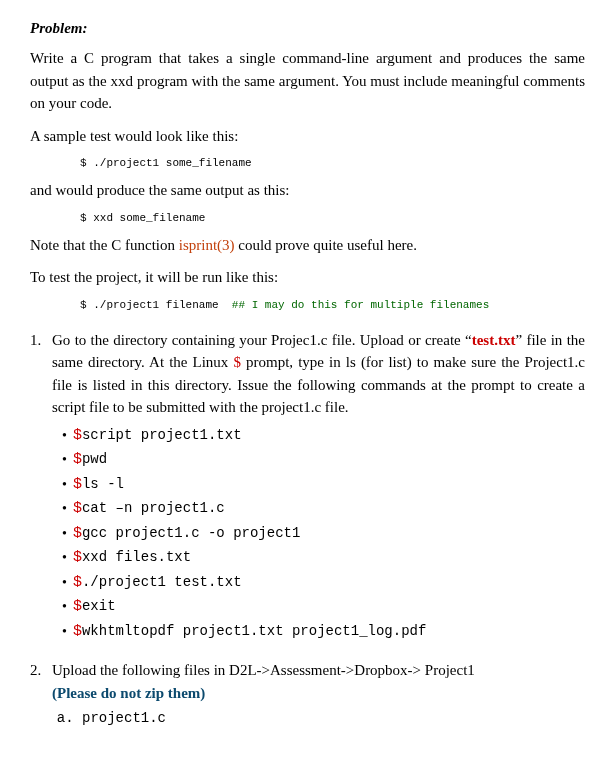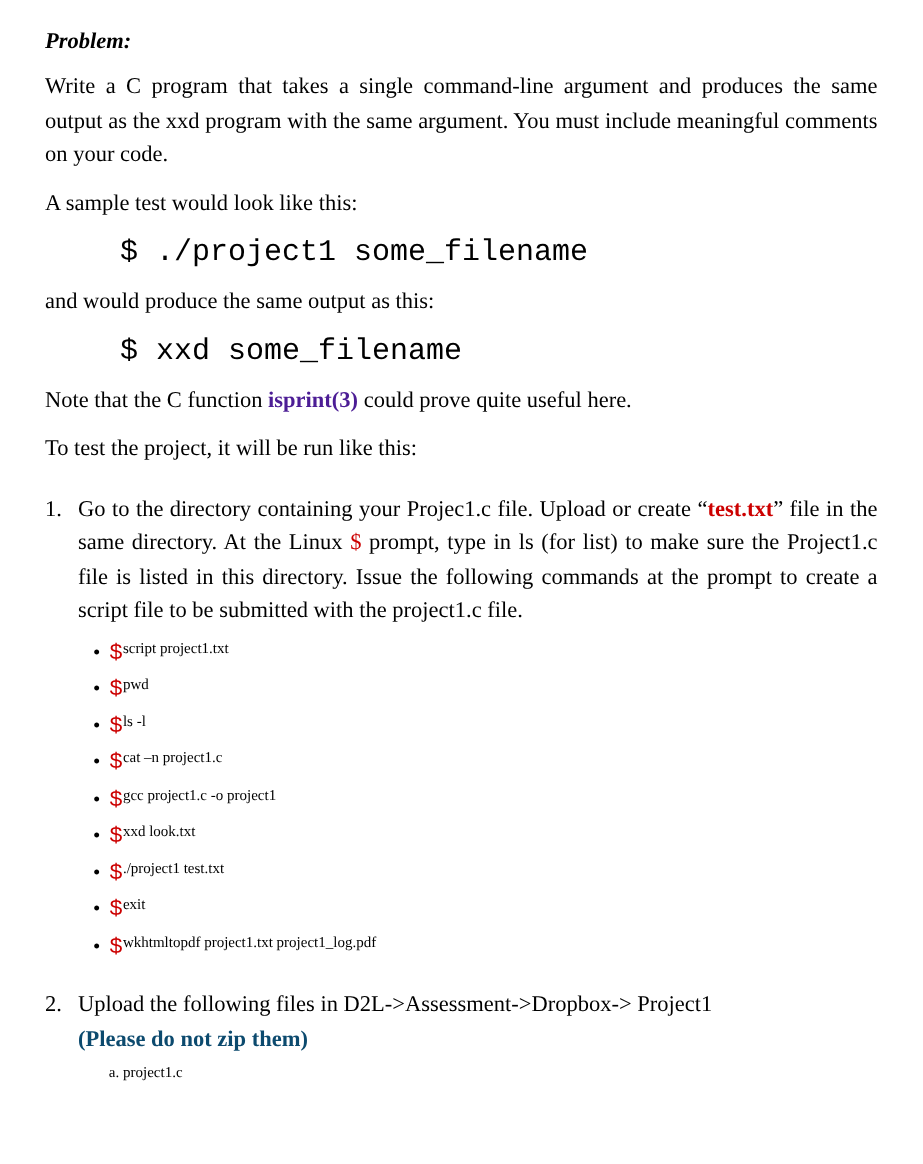--- a/index.html
+++ b/index.html
@@ -26,32 +26,31 @@
 
     .body-text {
       text-align: justify;
       margin-bottom: 10px;
       line-height: 1.5;
     }
 
     .code-block {
       font-family: "Courier New", Courier, monospace;
       margin: 10px 0 10px 50px;
-      font-size: 20px;
+      font-size: 11px;
       color: #000;
     }
 
     .note-text {
       margin-bottom: 10px;
       line-height: 1.5;
     }
 
     .link-blue {
-      color: #4c1d95;
-      font-weight: bold;
+      color: #c2410c;
     }
 
     .highlight-red {
       color: #cc0000;
     }
 
     .divider {
       margin: 18px 0 12px 0;
     }
 
@@ -94,22 +93,22 @@
       line-height: 1.5;
     }
 
     .bullet-list li::before {
       content: "•";
       margin-right: 6px;
       font-size: 14px;
     }
 
     .code-inline {
-      font-family: Liberation Serif, serif;
-      font-size: 10px;
+      font-family: Liberation Mono, monospace;
+      font-size: 14px;
     }
 
     .please-note {
       color: #0c4a6e;
       font-weight: bold;
       margin-top: 20px;
     }
 
     .alpha-list {
       list-style: none;
@@ -146,20 +145,23 @@
   <p class="note-text">and would produce the same output as this:</p>
 
   <div class="code-block">$ xxd some_filename</div>
 
   <p class="note-text">
     <span>Note that the C function </span><span class="link-blue">isprint(3)</span><span> could prove quite useful here.</span>
   </p>
 
   <p class="note-text">To test the project, it will be run like this:</p>
 
+  <div class="code-block">
+    <span>$ ./project1 filename</span>&nbsp;&nbsp;<span class="comment-green">## I may do this for multiple filenames</span>
+  </div>
 </div>
 
 <div class="divider"></div>
 
 <div class="submission-section">
 
   <ol class="numbered-list">
 
     <li>
       <span class="num">1.</span>
@@ -181,21 +183,21 @@
           <li>
               <span class="dollar-red">$</span>
               <span class="code-inline"> cat –n project1.c</span>
             </li>
           <li>
               <span class="dollar-red">$</span>
               <span class="code-inline"> gcc project1.c -o project1</span>
             </li>
           <li>
               <span class="dollar-red">$</span>
-              <span class="code-inline"> xxd look.txt</span>
+              <span class="code-inline"> xxd files.txt</span>
             </li>
           <li>
               <span class="dollar-red">$</span>
               <span class="code-inline"> ./project1 test.txt</span>
             </li>
           <li>
               <span class="dollar-red">$</span>
               <span class="code-inline"> exit</span>
             </li>
           <li>

